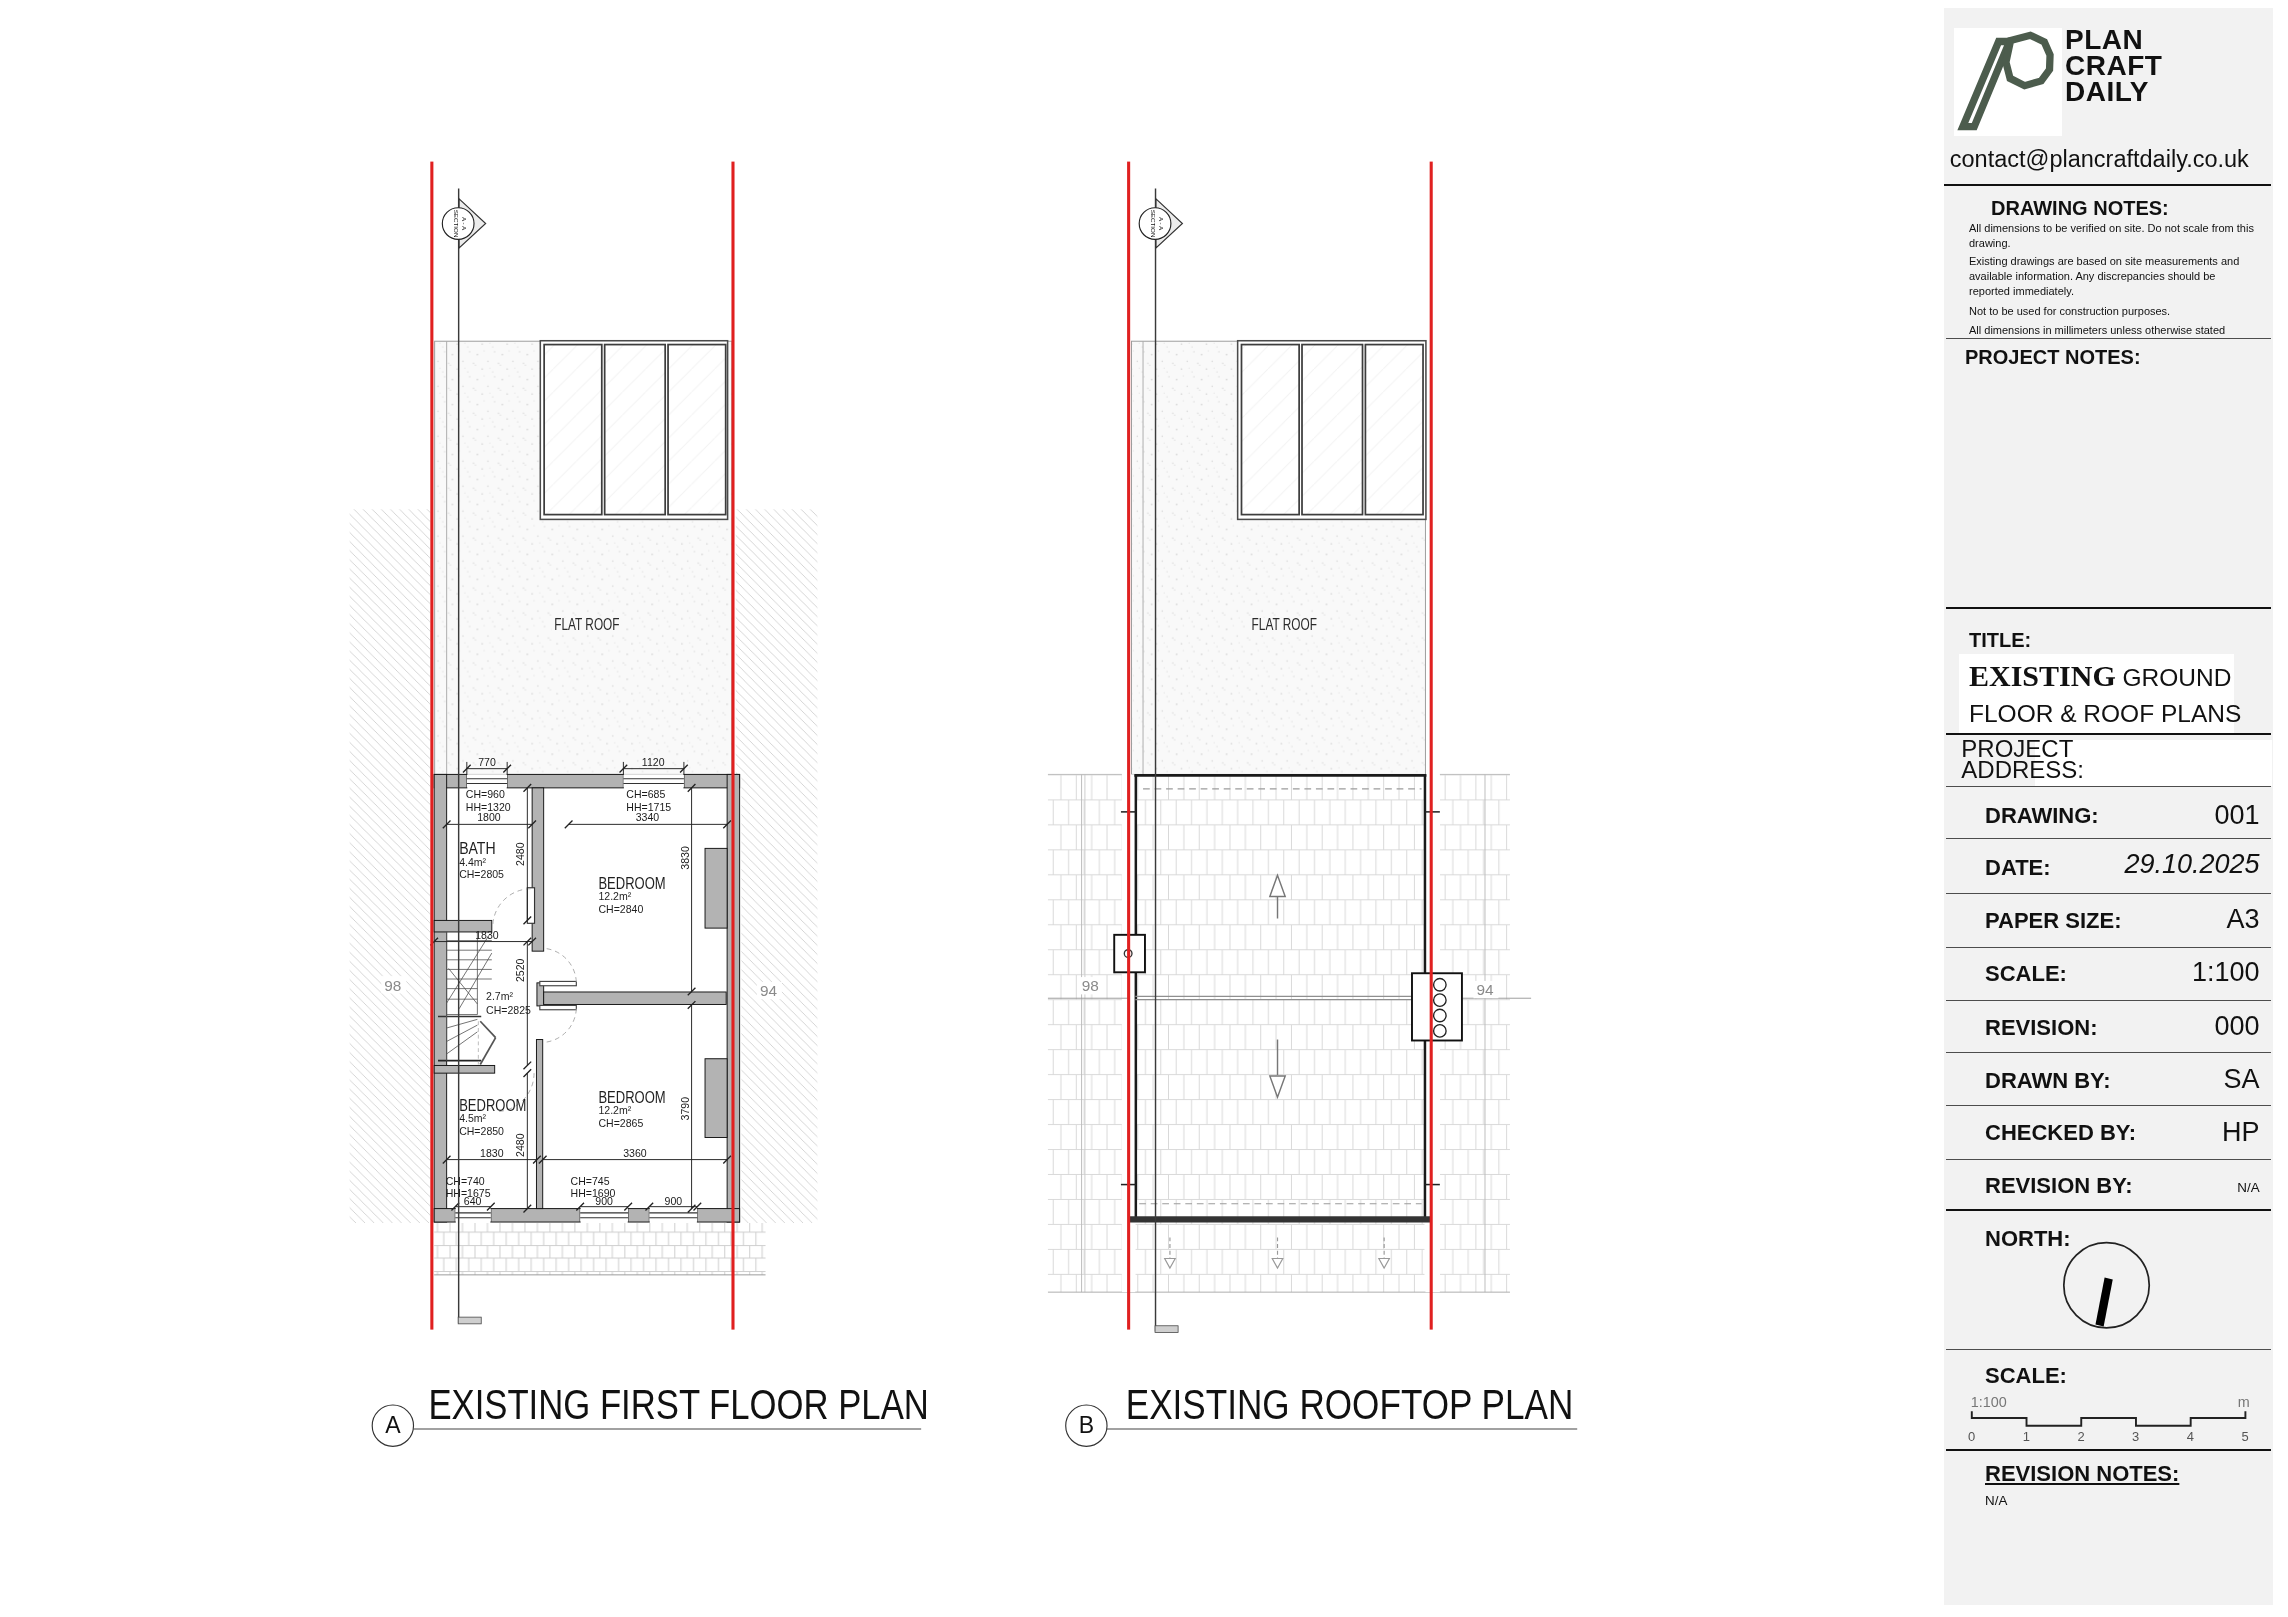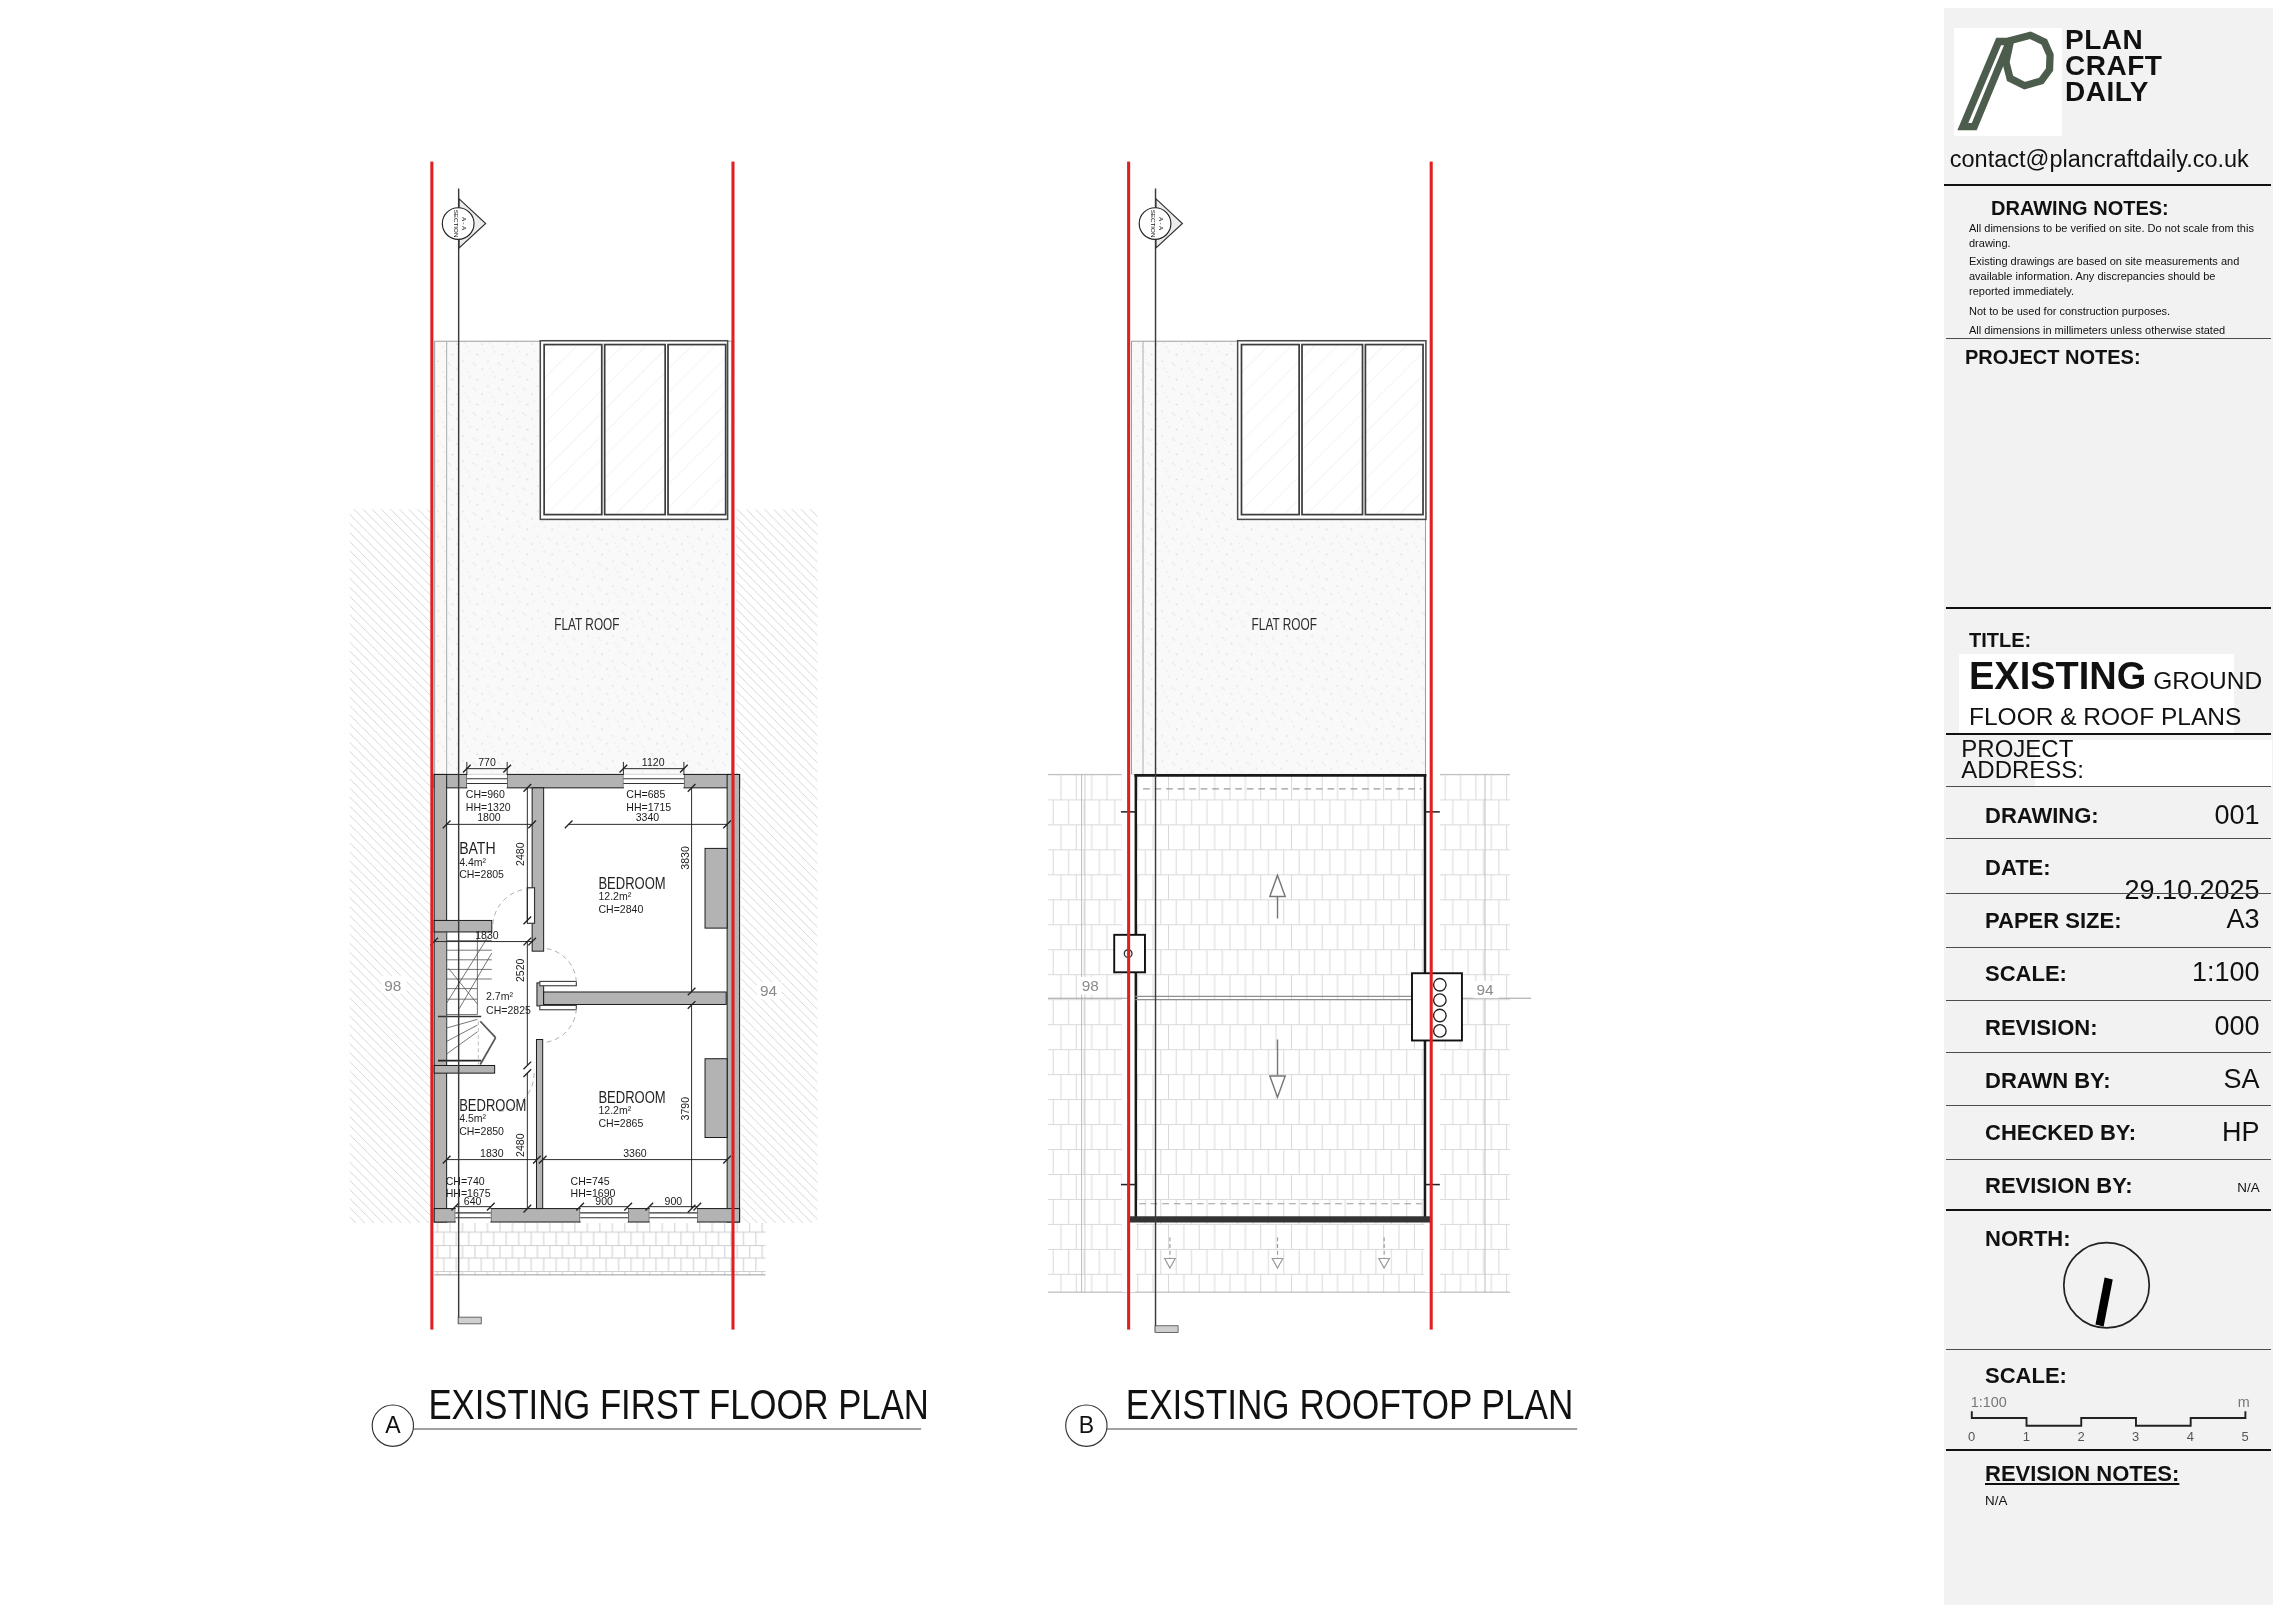--- a/index.html
+++ b/index.html
@@ -34,31 +34,31 @@
   <div class="abs" style="left:25px;top:213px;width:296px;font-size:11px;line-height:15px;">All dimensions to be verified on site. Do not scale from this drawing.</div>
   <div class="abs" style="left:25px;top:246px;width:288px;font-size:11px;line-height:15px;">Existing drawings are based on site measurements and available information. Any discrepancies should be reported immediately.</div>
   <div class="abs" style="left:25px;top:296px;width:288px;font-size:11px;line-height:15px;">Not to be used for construction purposes.</div>
   <div class="abs" style="left:25px;top:315px;width:288px;font-size:11px;line-height:15px;">All dimensions in millimeters unless otherwise stated</div>
   <div class="hdiv" style="top:330px;"></div>
   <div class="abs" style="left:21px;top:338px;font-weight:bold;font-size:20px;">PROJECT NOTES:</div>
 
   <div class="hthick" style="top:599px;"></div>
   <div class="abs" style="left:25px;top:621px;font-weight:bold;font-size:20px;">TITLE:</div>
   <div class="abs" style="left:15.4px;top:646px;width:275px;height:79px;background:#fff;"></div>
-  <div class="abs" style="left:25px;top:650px;width:288px;font-size:24.5px;line-height:36px;white-space:nowrap;"><span style="font-weight:bold;font-size:38px;">EXISTING</span> GROUND<br>FLOOR &amp; ROOF PLANS</div>
+  <div class="abs" style="left:25px;top:650px;width:288px;font-size:24.5px;line-height:36px;white-space:nowrap;"><span style="font-weight:bold;font-size:30px;font-family:Liberation Serif, serif;">EXISTING</span> GROUND<br>FLOOR &amp; ROOF PLANS</div>
   <div class="hthick" style="top:725px;"></div>
   <div class="abs" style="left:91px;top:732px;width:237px;height:46px;background:#fff;"></div>
   <div class="abs" style="left:17.3px;top:730px;font-weight:normal;font-size:24px;line-height:21px;">PROJECT<br>ADDRESS:</div>
   <div class="hdiv" style="top:778px;"></div>
 
   <div class="row-l lbl" style="top:795px;">DRAWING:</div>
   <div class="row-r val" style="top:792px;">001</div>
   <div class="hdiv" style="top:830px;"></div>
   <div class="row-l lbl" style="top:847px;">DATE:</div>
-  <div class="row-r val" style="top:867px;">29.10.2025</div>
+  <div class="row-r val" style="top:841px;font-style:italic;">29.10.2025</div>
   <div class="hdiv" style="top:885px;"></div>
   <div class="row-l lbl" style="top:900px;">PAPER SIZE:</div>
   <div class="row-r val" style="top:896px;">A3</div>
   <div class="hdiv" style="top:939px;"></div>
   <div class="row-l lbl" style="top:953px;">SCALE:</div>
   <div class="row-r val" style="top:949px;">1:100</div>
   <div class="hdiv" style="top:992px;"></div>
   <div class="row-l lbl" style="top:1007px;">REVISION:</div>
   <div class="row-r val" style="top:1003px;">000</div>
   <div class="hdiv" style="top:1044px;"></div>

